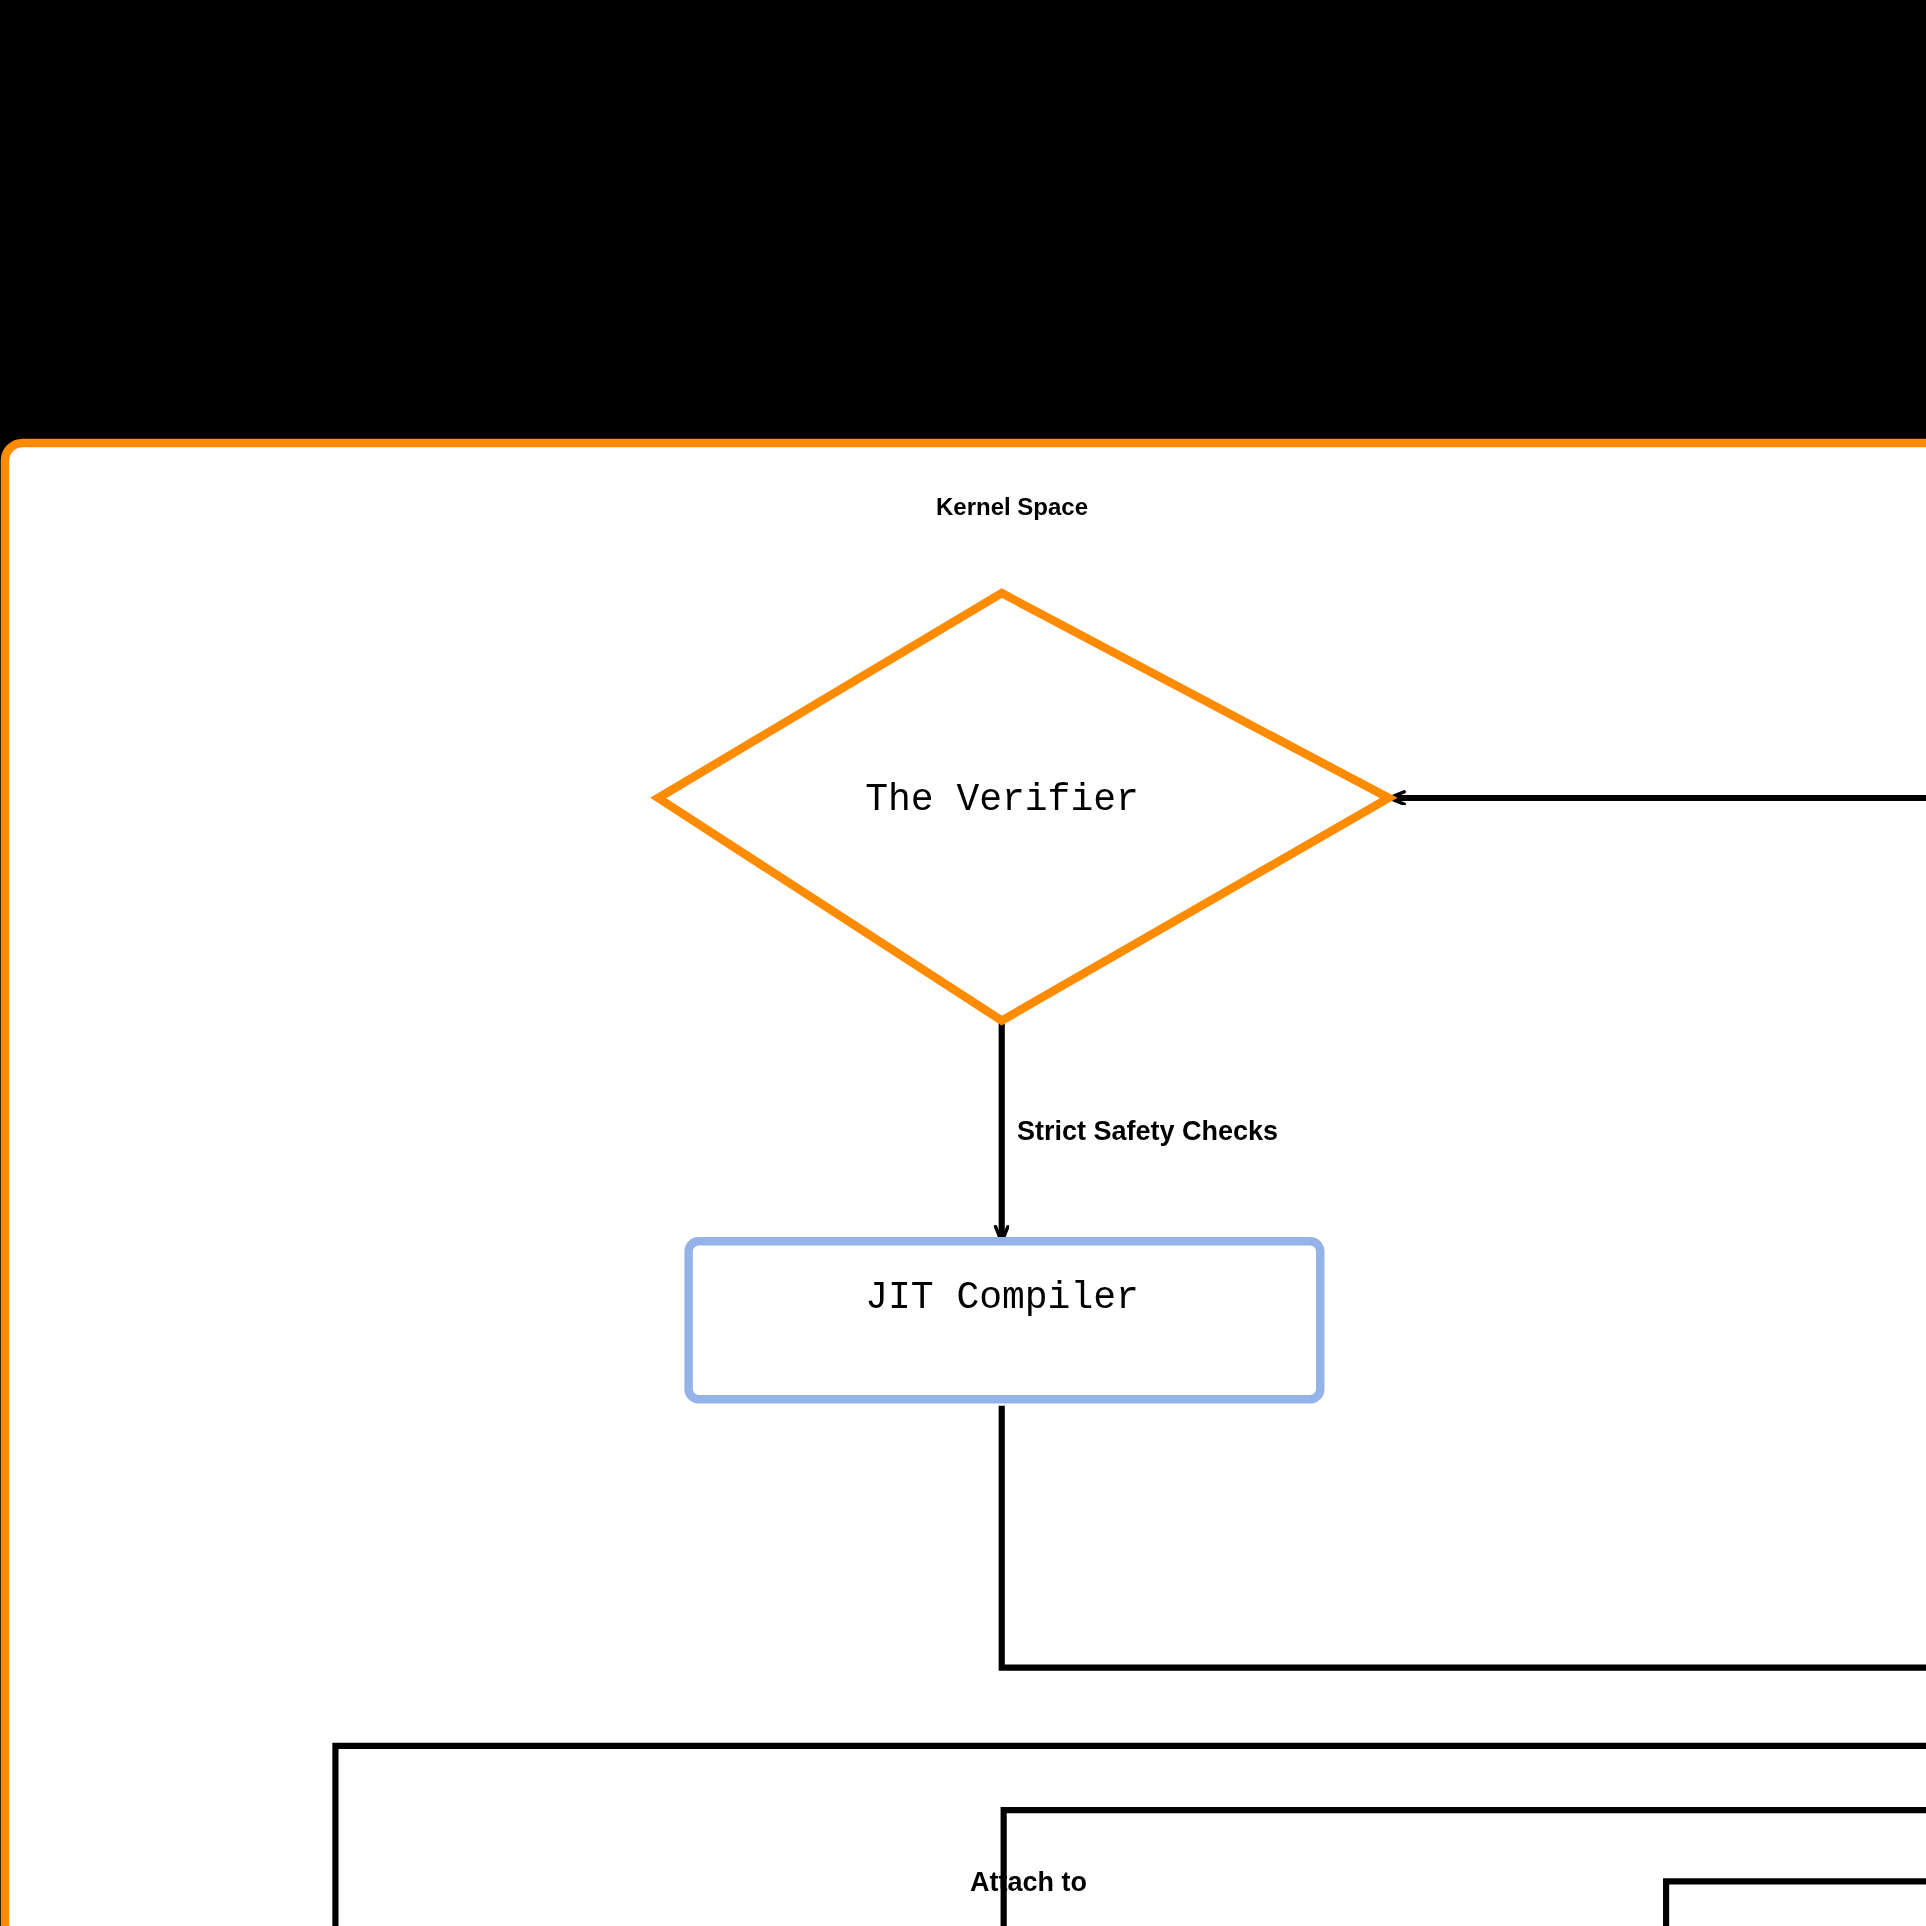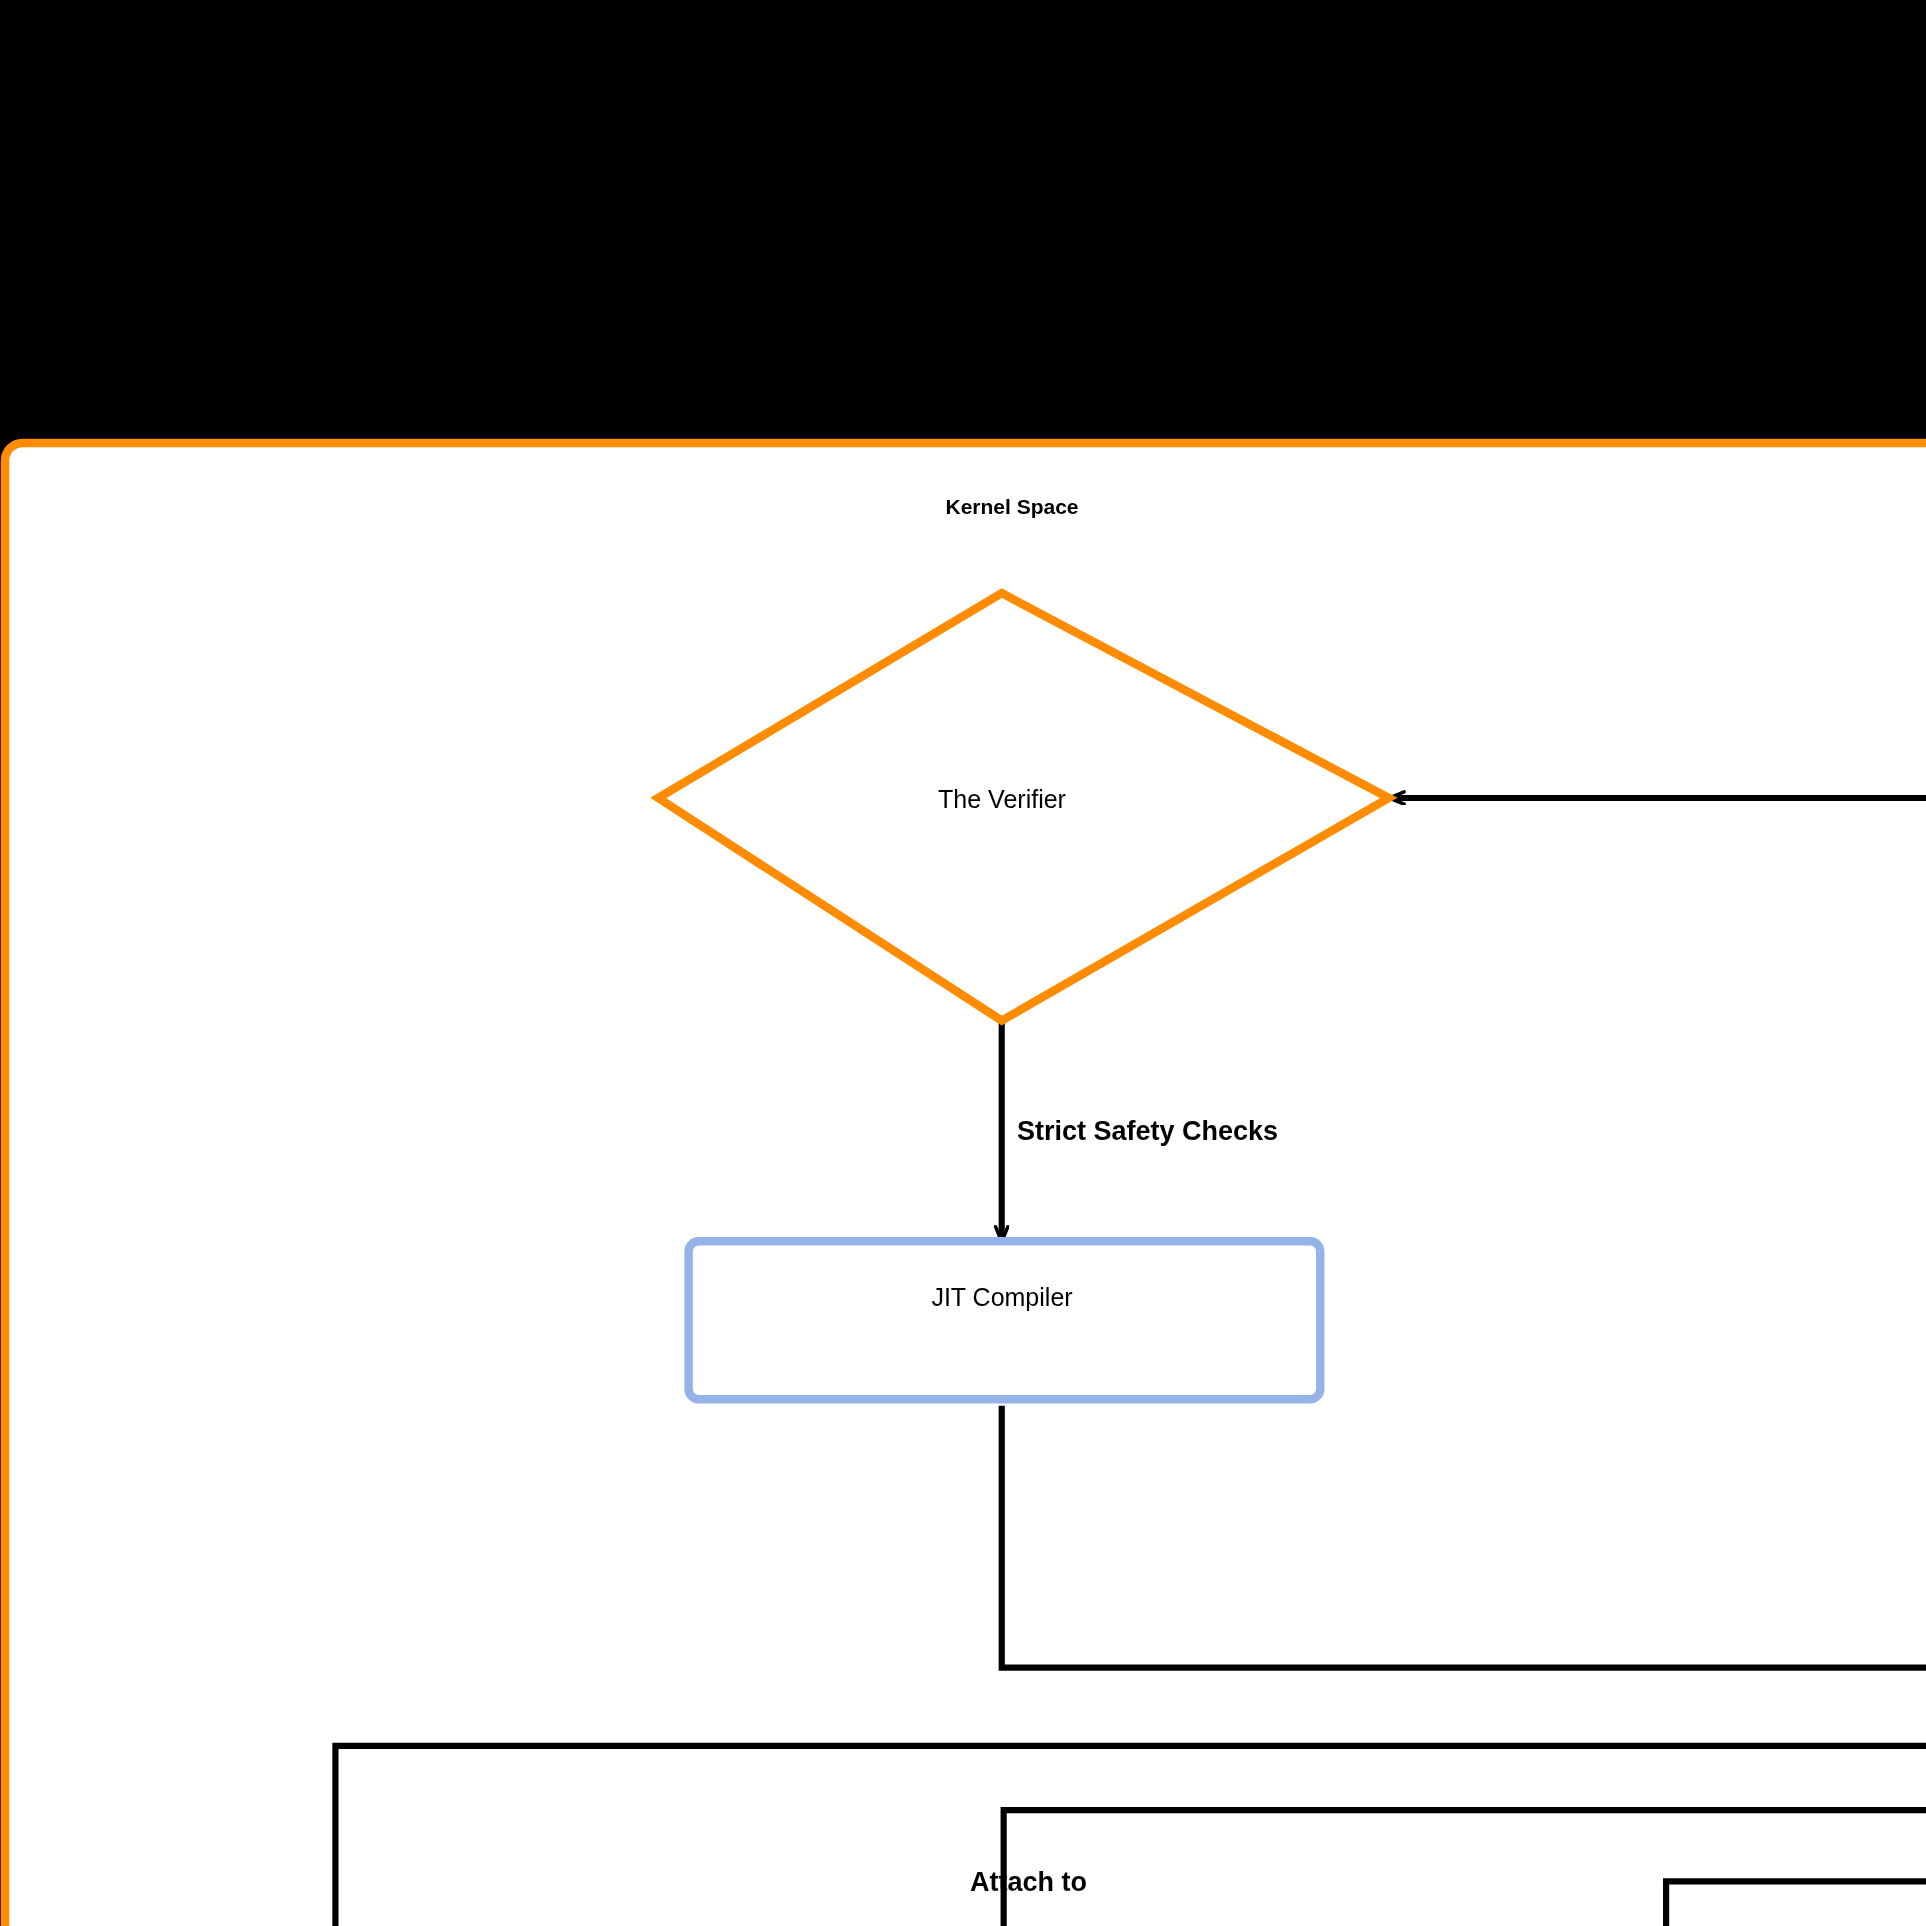--- a/index.html
+++ b/index.html
@@ -11,22 +11,22 @@
     overflow:hidden;
   }
   #svgroot{position:absolute;left:0;top:0;width:2964px;height:2255px;}
   .lbl{
     position:absolute;
     color:#000;
     font-family:"Liberation Sans", sans-serif;
     white-space:nowrap;
     pointer-events:none;
   }
-  .container-title{font-weight:bold;font-size:21px;}
-  .node-text{font-size:25px;}
+  .container-title{font-weight:bold;font-size:24px;}
+  .node-text{font-size:38px;font-family:Liberation Mono, monospace;}
   .edge-text{font-size:27px;font-weight:bold;}
   .ctr{transform:translate(-50%,-50%);}
   .lft{transform:translate(0,-50%);}
 </style>
 </head>
 <body>
 
 <div id="stage">
 
   <svg id="svgroot" viewBox="0 0 7694 5855" xmlns="http://www.w3.org/2000/svg">

